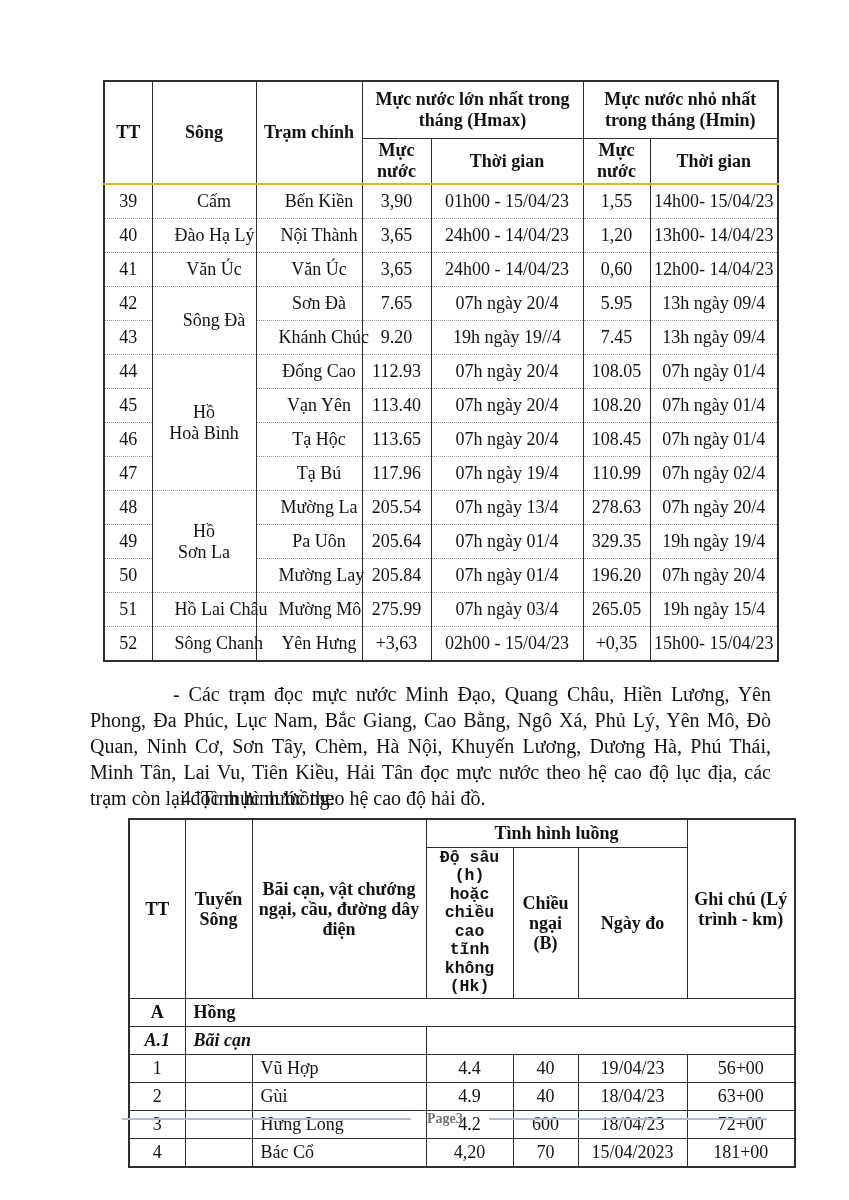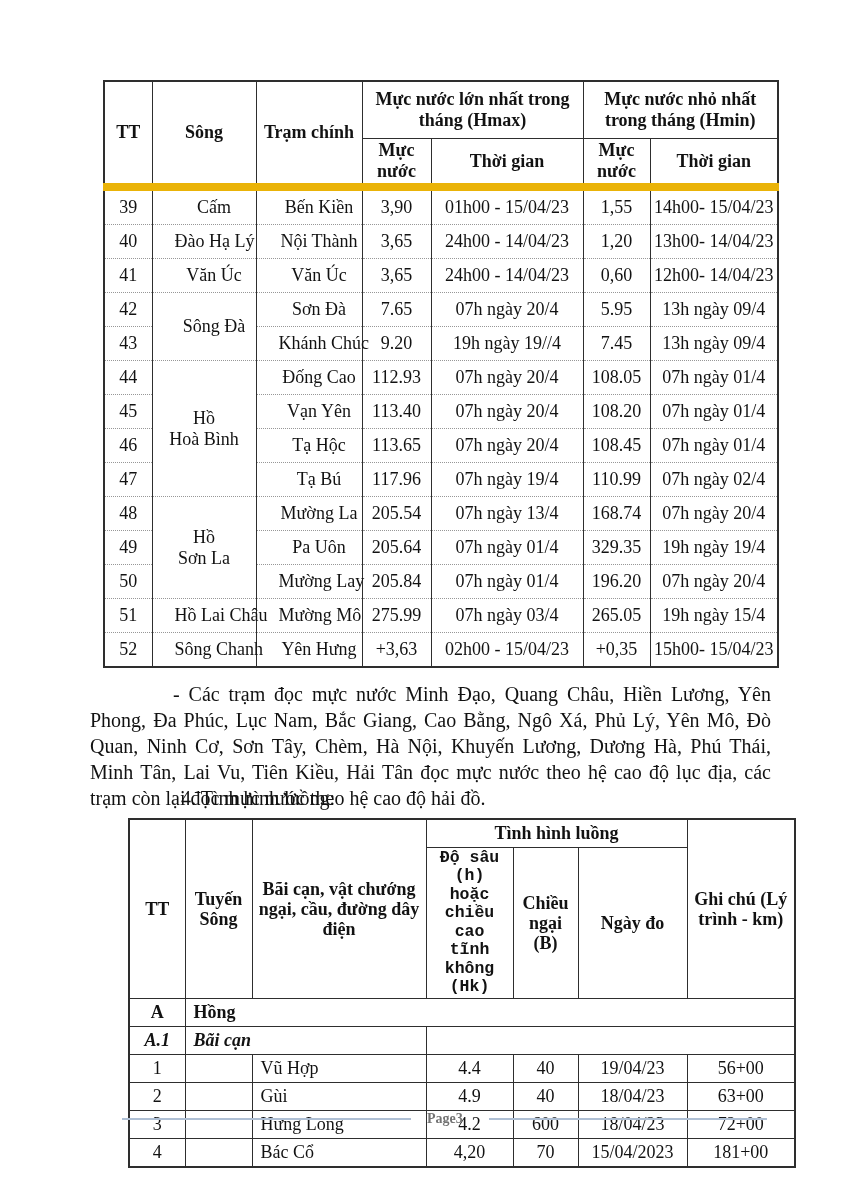--- a/index.html
+++ b/index.html
@@ -15,21 +15,21 @@
   
   .t1{position:absolute;left:103px;top:80px;width:674px;font-size:18px;}
   .t1 td{border-left:1px solid #2e2e2e;border-right:1px solid #2e2e2e;
          text-align:center;vertical-align:middle;padding:1px 2px;line-height:1.15;}
   .t1{border:2px solid #2e2e2e;}
   .t1 thead td{font-weight:bold;border-bottom:1px solid #2e2e2e;border-top:1px solid #2e2e2e;}
   .t1 thead tr.h1 td{height:54px;}
   .t1 thead tr.h2 td{height:42px;}
   .t1 thead td.grp{border-bottom:1px solid #2e2e2e;}
   .t1 tbody td{border-top:1px dotted #979797;height:31px;}
-  .t1 tbody tr:first-child td{border-top:8px solid #eab308;}
+  .t1 tbody tr:first-child td{border-top:2px solid #eab308;}
   .t1 .nw{white-space:nowrap;padding-left:22px;}
   .t1 .two span{display:block;}
   
   .note{position:absolute;left:90px;top:661px;width:681px;
         font-size:20px;line-height:26px;text-align:justify;text-indent:83px;}
   .sec{position:absolute;left:173px;top:787px;font-size:20px;margin-left:8px;}
   
   .t2{position:absolute;left:128px;top:818px;width:666px;font-size:18px;border:2px solid #2e2e2e;}
   .t2 td{border:1px solid #2e2e2e;vertical-align:middle;padding:1px 4px;line-height:1.12;}
   .t2 thead td{font-weight:bold;text-align:center;}
@@ -161,21 +161,21 @@
       </tr>
       <tr>
         <td>48</td>
         <td rowspan="3" class="two">
             <span>Hồ</span>
             <span>Sơn La</span>
           </td>
         <td class="nw">Mường La</td>
         <td>205.54</td>
         <td>07h ngày 13/4</td>
-        <td>168.74</td>
+        <td>278.63</td>
         <td>07h ngày 20/4</td>
       </tr>
       <tr>
         <td>49</td>
         <td class="nw">Pa Uôn</td>
         <td>205.64</td>
         <td>07h ngày 01/4</td>
         <td>329.35</td>
         <td>19h ngày 19/4</td>
       </tr>

